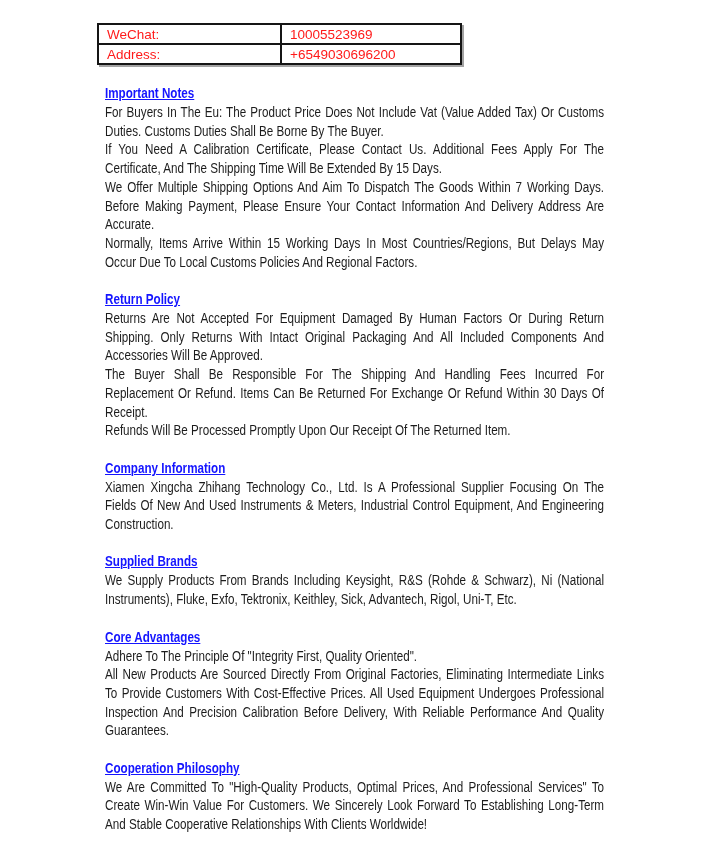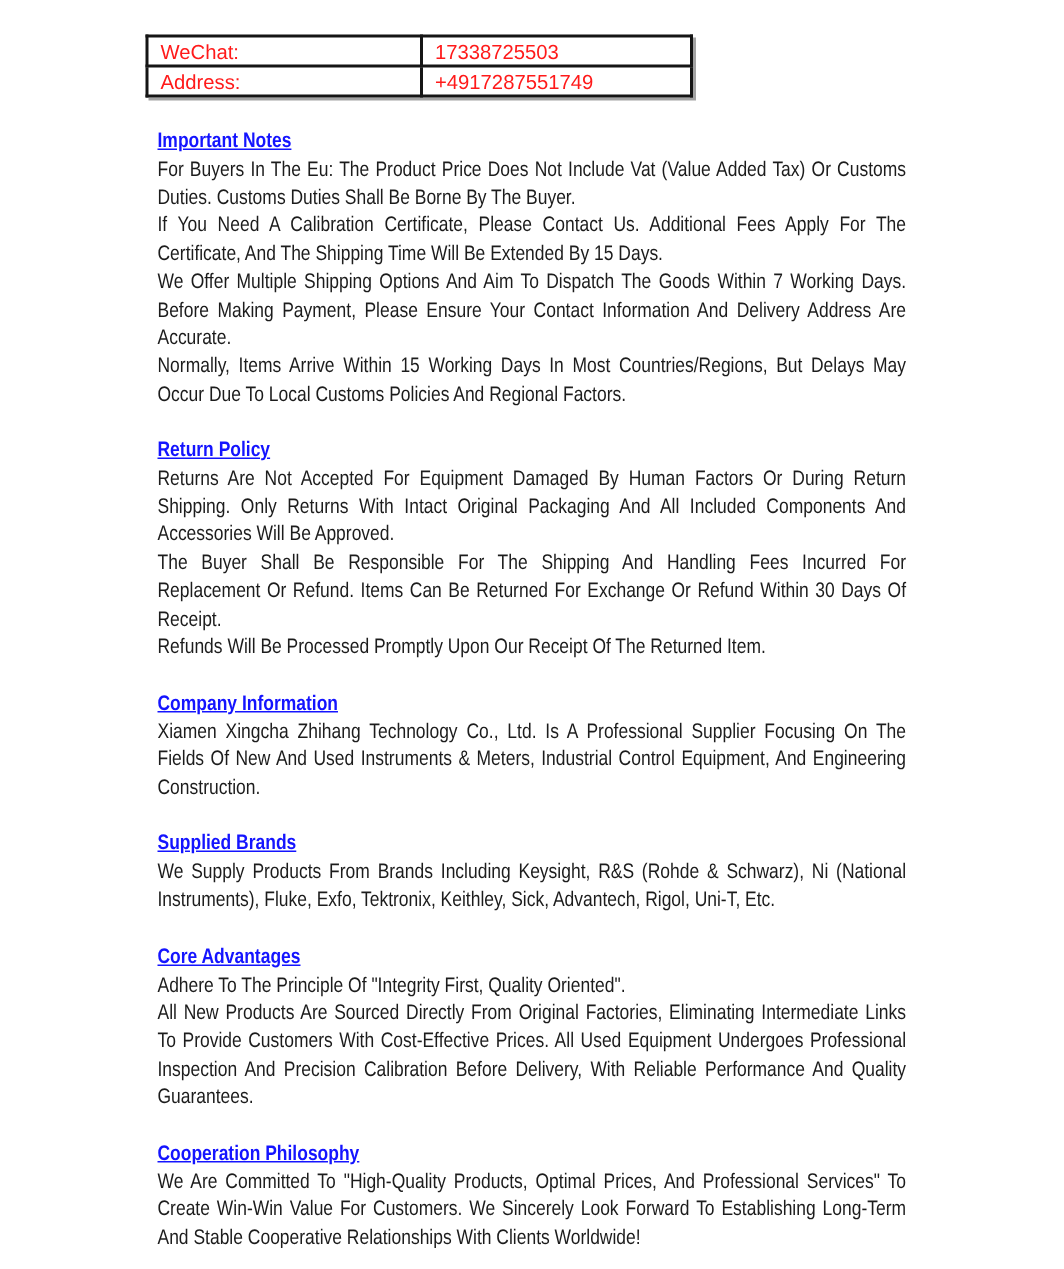--- a/index.html
+++ b/index.html
@@ -66,25 +66,25 @@
 </style>
 </head>
 <body>
 
 <div class="page">
 
   <table class="contact-table">
     <tbody>
       <tr>
         <td class="label-cell">WeChat:</td>
-        <td>17338725503</td>
+        <td>10005523969</td>
       </tr>
       <tr>
         <td class="label-cell">Address:</td>
-        <td>+4917287551749</td>
+        <td>+6549030696200</td>
       </tr>
     </tbody>
   </table>
 
   <div class="content">
 
     <section class="sec">
       <h2>Important Notes</h2>
       <p>For Buyers In The Eu: The Product Price Does Not Include Vat (Value Added Tax) Or Customs Duties. Customs Duties Shall Be Borne By The Buyer.</p>
       <p>If You Need A Calibration Certificate, Please Contact Us. Additional Fees Apply For The Certificate, And The Shipping Time Will Be Extended By 15 Days.</p>

